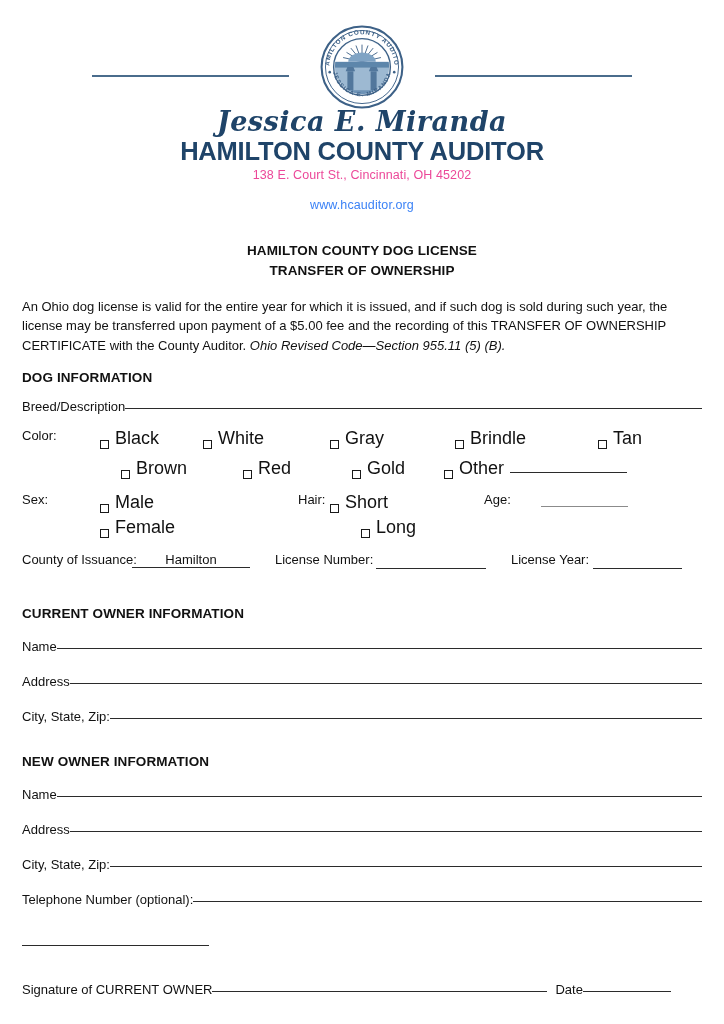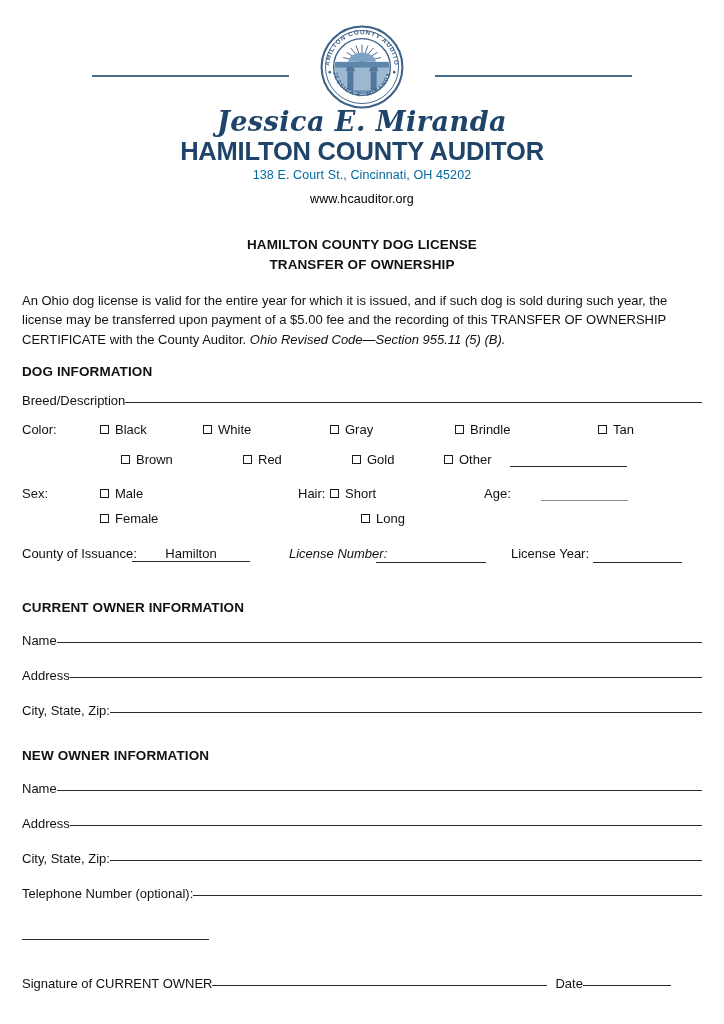--- a/index.html
+++ b/index.html
@@ -66,28 +66,28 @@
     font-family: "Liberation Sans", sans-serif;
     font-weight: 700;
     font-size: 25.5px;
     letter-spacing: -0.2px;
     color: #1f4469;
     margin: 1px 0 0 0;
     line-height: 1.1;
   }
   .address-line {
     font-size: 12.5px;
-    color: #0369a1;
+    color: #ec4899;
     margin: 3px 0 0 0;
     letter-spacing: 0.1px;
   }
   .web-line {
     font-size: 12.5px;
-    color: #000000;
-    margin: 10px 0 0 0;
+    color: #3b82f6;
+    margin: 16px 0 0 0;
     letter-spacing: 0.1px;
   }
 
   
   .form-title {
     text-align: center;
     font-weight: 700;
     font-size: 13.5px;
     letter-spacing: 0.1px;
     margin-top: 29px;
@@ -149,24 +149,24 @@
     display: inline-block;
     width: 9px;
     height: 9px;
     border: 1.3px solid #1a1a1a;
     background: #fff;
     vertical-align: -1px;
     margin-right: 6px;
     box-sizing: border-box;
   }
   .opt {
-    font-size: 13px;
+    font-size: 18px;
     white-space: nowrap;
     display: inline-flex;
-    align-items: center;
+    align-items: flex-end;
   }
 
   .color-grid {
     position: relative;
     font-size: 13px;
   }
   .abs { position: absolute; }
 
   
   .mt-6  { margin-top: 6px; }
@@ -324,21 +324,21 @@
       </span>
     <span class="opt abs" style="left:308px;padding-left:31px;">
         <span class="cb"></span>
         <span>Long</span>
       </span>
   </div>
 
   <div class="color-grid mt-16" style="height:20px;">
     <span class="abs" style="left:0px;">County of Issuance:</span>
     <span class="abs fill-value" style="left:110px; top:0px; width:118px;">Hamilton</span>
-    <span class="abs" style="left:267px;font-style:italic;">License Number:</span>
+    <span class="abs" style="left:253px;">License Number:</span>
     <span class="abs" style="left:354px; top:16px; width:110px; border-bottom:1px solid #2b2b2b;"></span>
     <span class="abs" style="left:489px;">License Year:</span>
     <span class="abs" style="left:571px; top:16px; width:89px; border-bottom:1px solid #2b2b2b;"></span>
   </div>
 
   <div class="section-head mt-34">CURRENT OWNER INFORMATION</div>
 
   <div class="field-row mt-18">
     <span class="lbl">Name</span>
     <span class="fill"></span>

